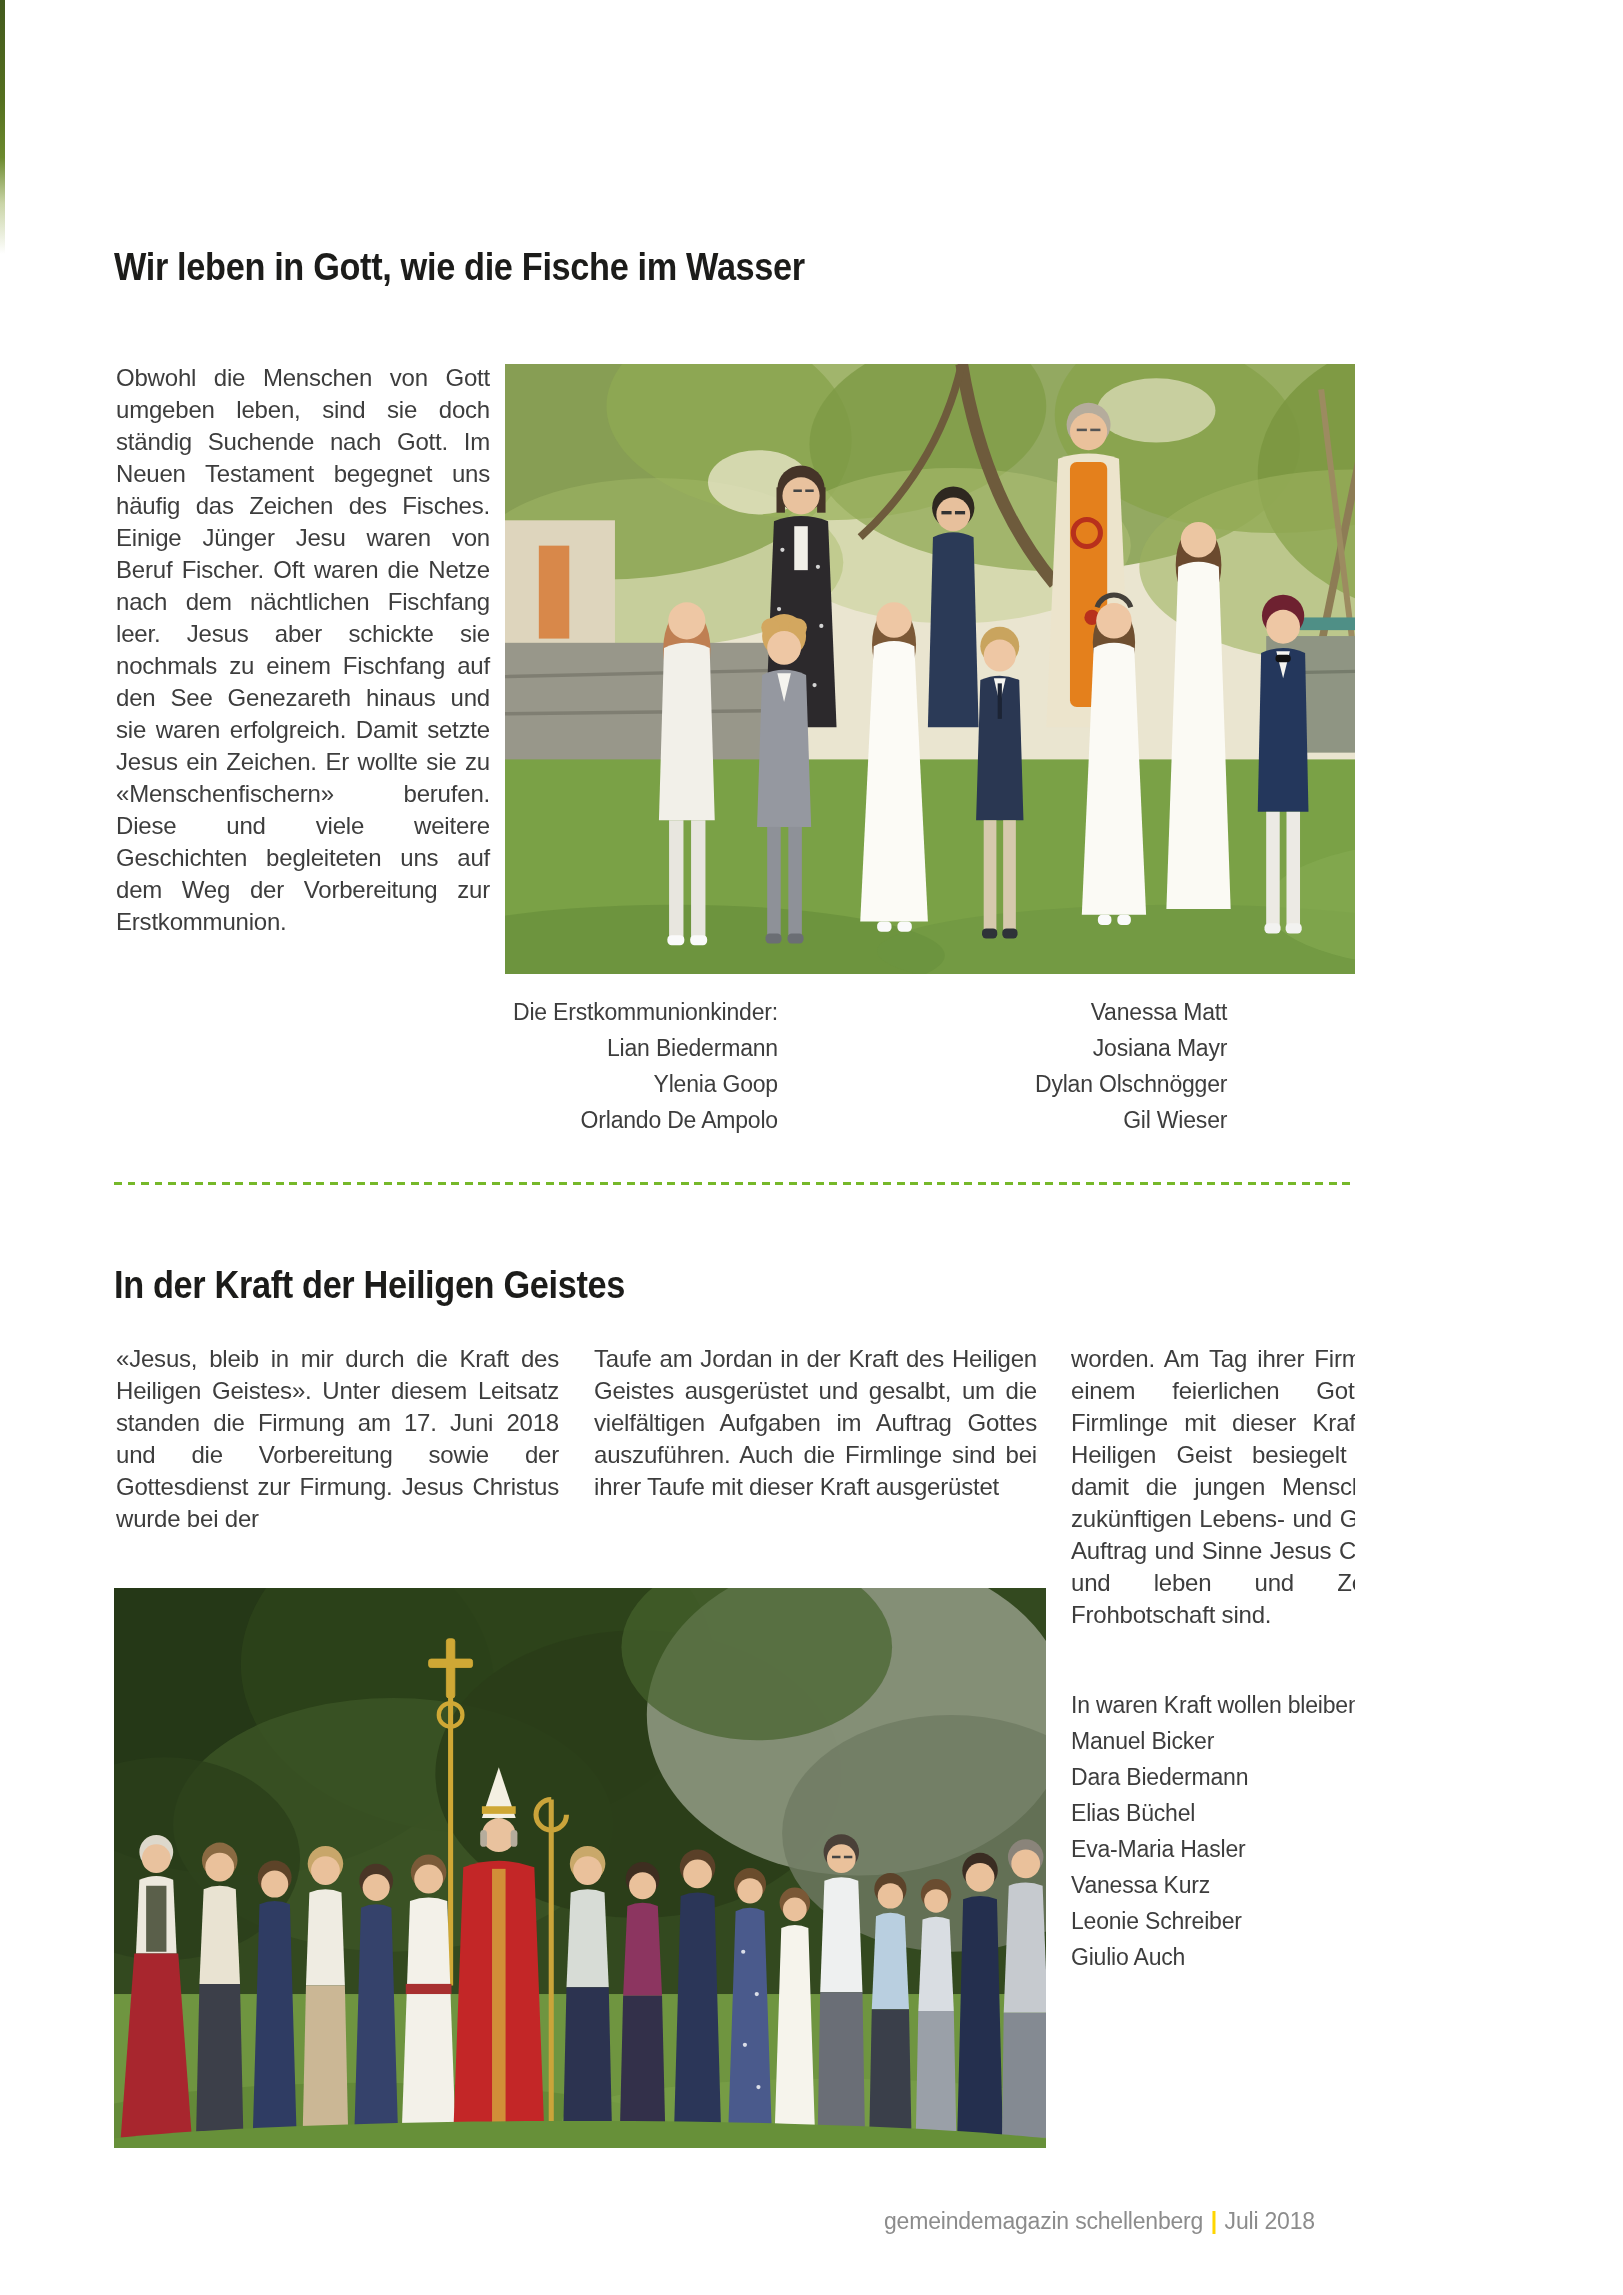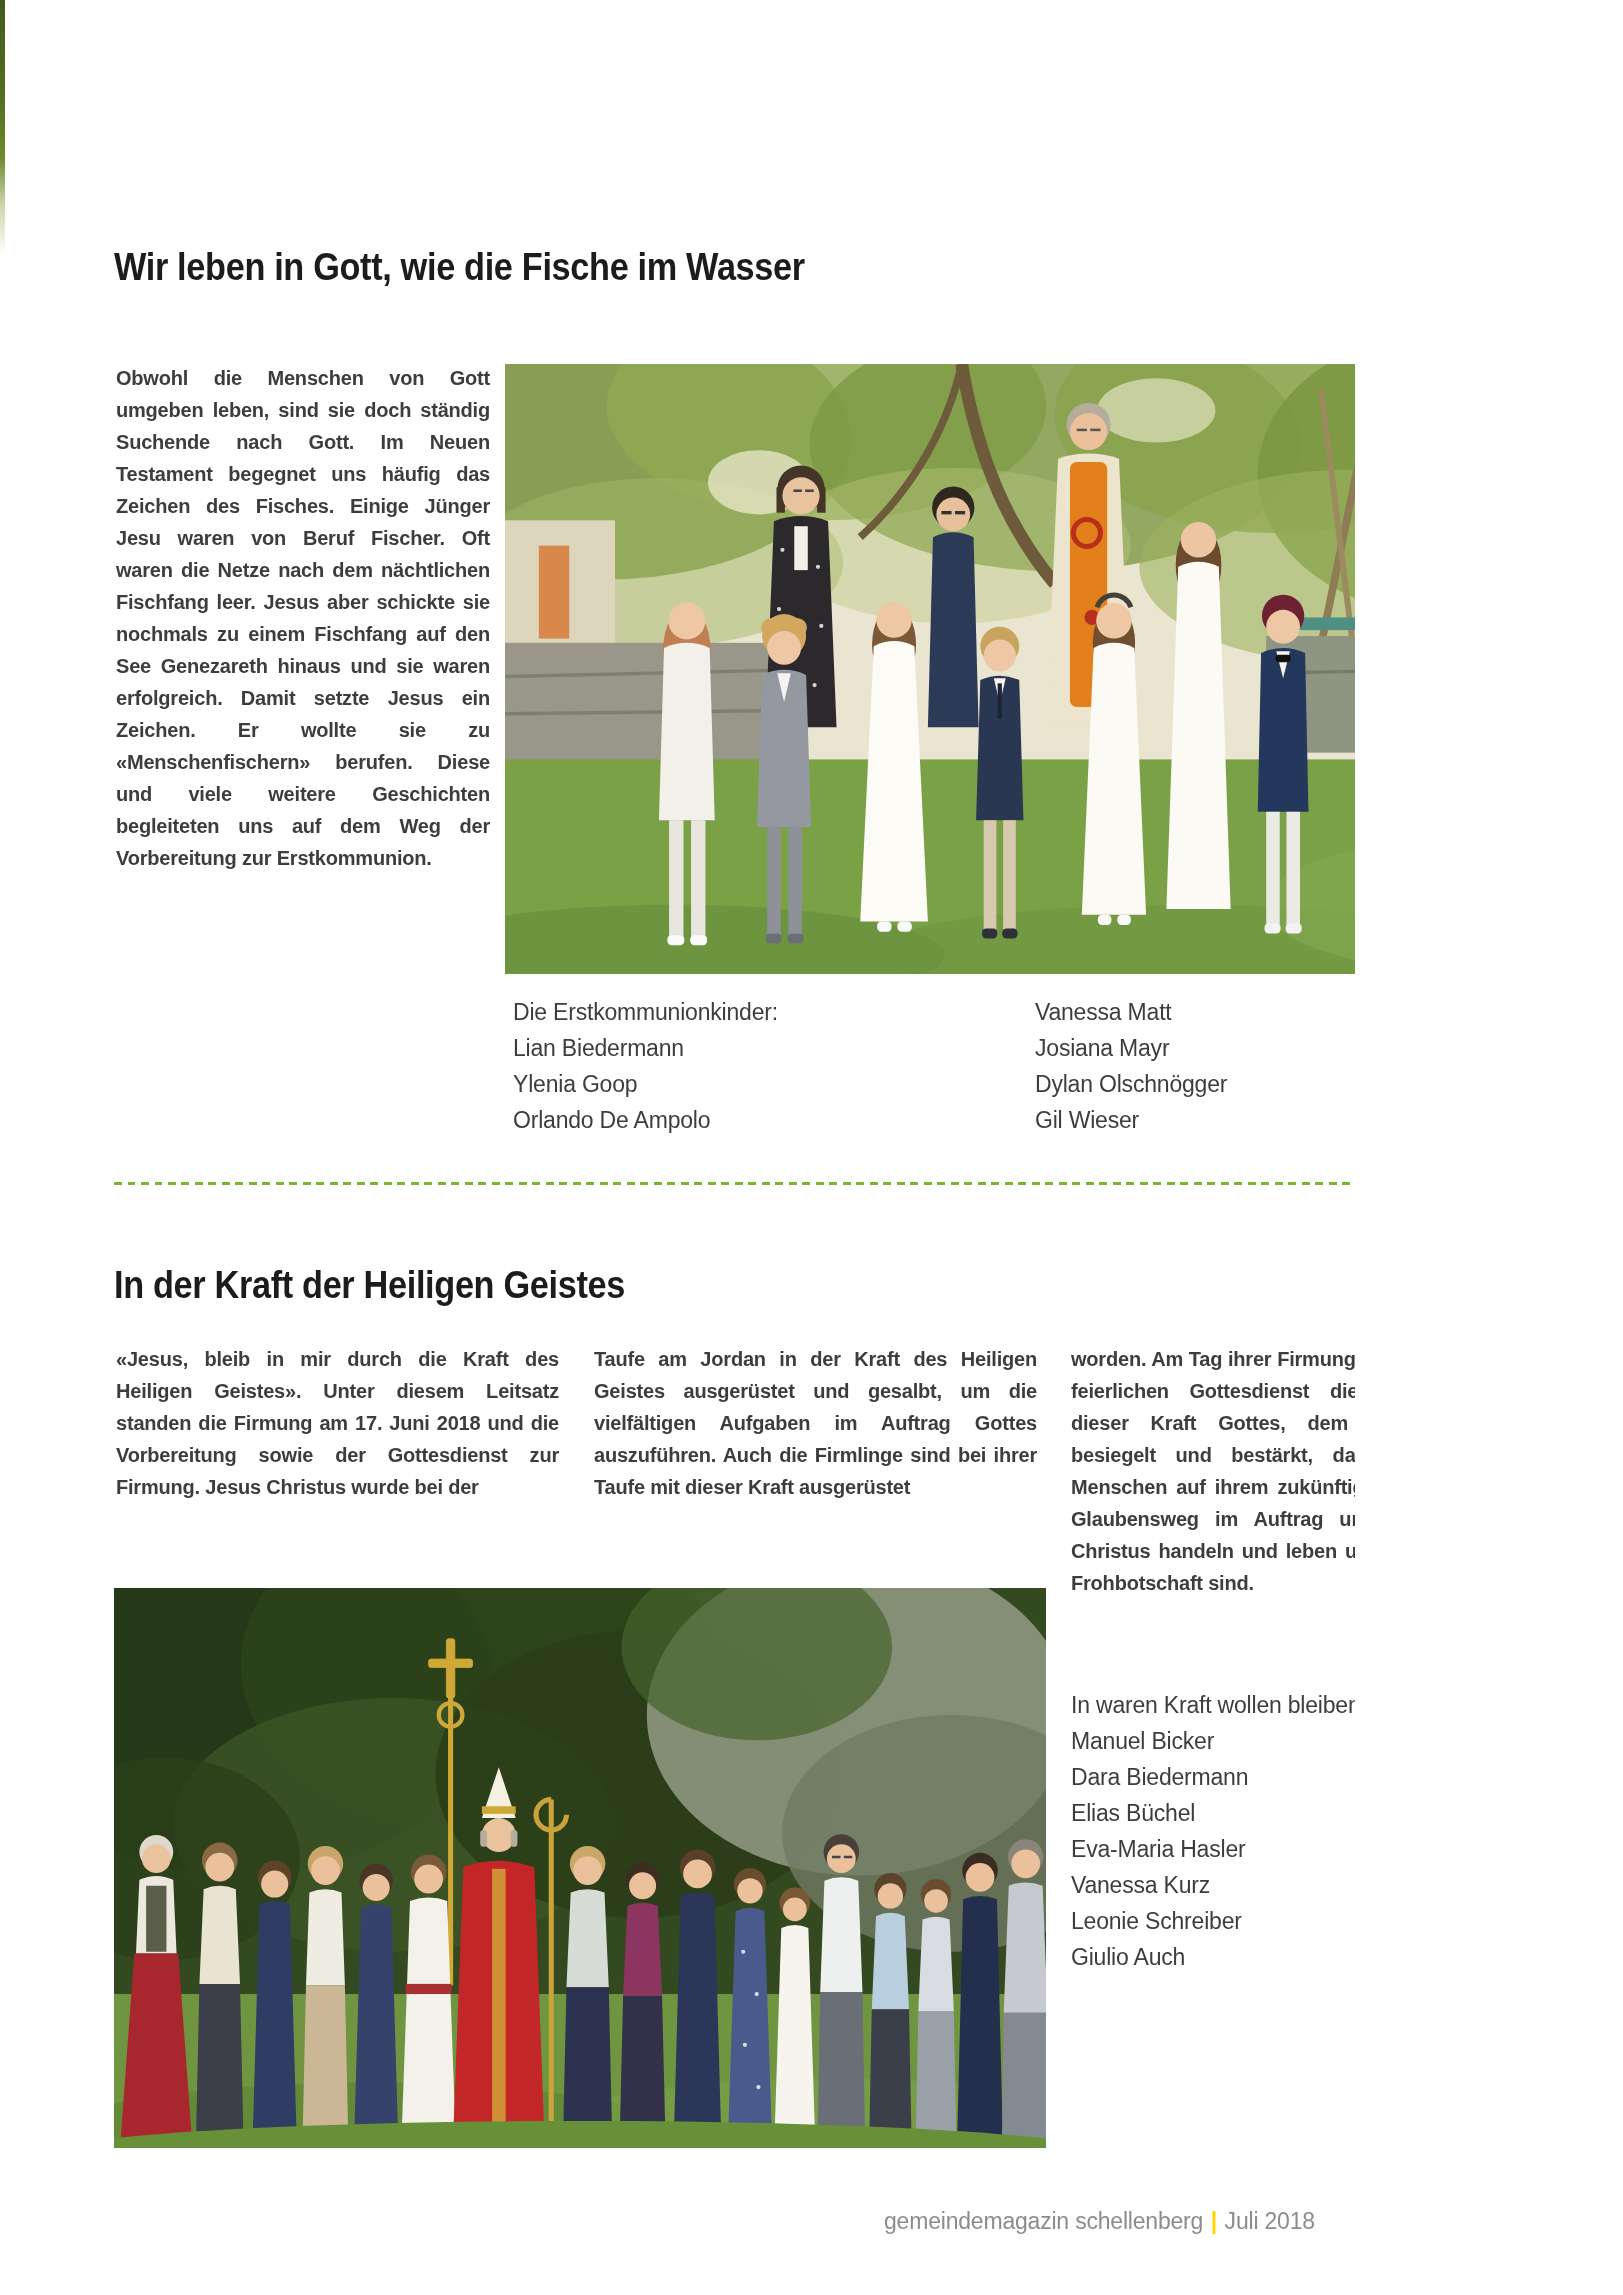--- a/index.html
+++ b/index.html
@@ -14,32 +14,32 @@
   .corner-accent{position:absolute;left:1561px;top:84px;width:63px;height:52px;background:#76b82a;}
 
   .headline{
     position:absolute;margin:0;font-weight:700;color:#1c1c1a;font-size:39px;line-height:1.05;
     letter-spacing:-0.4px;transform:scaleX(0.88);transform-origin:left center;white-space:nowrap;
   }
   #headline1{left:114px;top:247px;}
   #headline2{left:114px;top:1265px;}
 
   .bodytext{
-    position:absolute;font-size:20px;line-height:32px;text-align:justify;
-    color:#3d3d3d;letter-spacing:-0.2px;font-weight:bold;
+    position:absolute;font-size:24px;line-height:32px;text-align:justify;
+    color:#3d3d3d;letter-spacing:-0.2px;
   }
   #art1-body{left:116px;top:362px;width:374px;}
   #art2-col1{left:116px;top:1343px;width:443px;}
   #art2-col2{left:594px;top:1343px;width:443px;}
   #art2-col3{left:1071px;top:1343px;width:446px;}
 
   .caption{position:absolute;font-size:23px;line-height:36px;color:#3d3d3d;letter-spacing:-0.2px;}
   #caption-left{left:513px;top:994px;}
   #caption-right{left:1035px;top:994px;}
-  .caption div{white-space:nowrap;}
+  .caption div{white-space:nowrap;text-align:right;}
 
   #names-block{position:absolute;left:1071px;top:1687px;font-size:23px;line-height:36px;color:#3d3d3d;letter-spacing:-0.2px;}
   #names-block div{white-space:nowrap;}
 
   .divider{
     position:absolute;left:114px;top:1182px;width:1405px;height:3.4px;
     background:repeating-linear-gradient(90deg,#76b82a 0 7.6px,rgba(0,0,0,0) 7.6px 13.5px);
   }
 
   .photo{position:absolute;margin:0;padding:0;line-height:0;}

